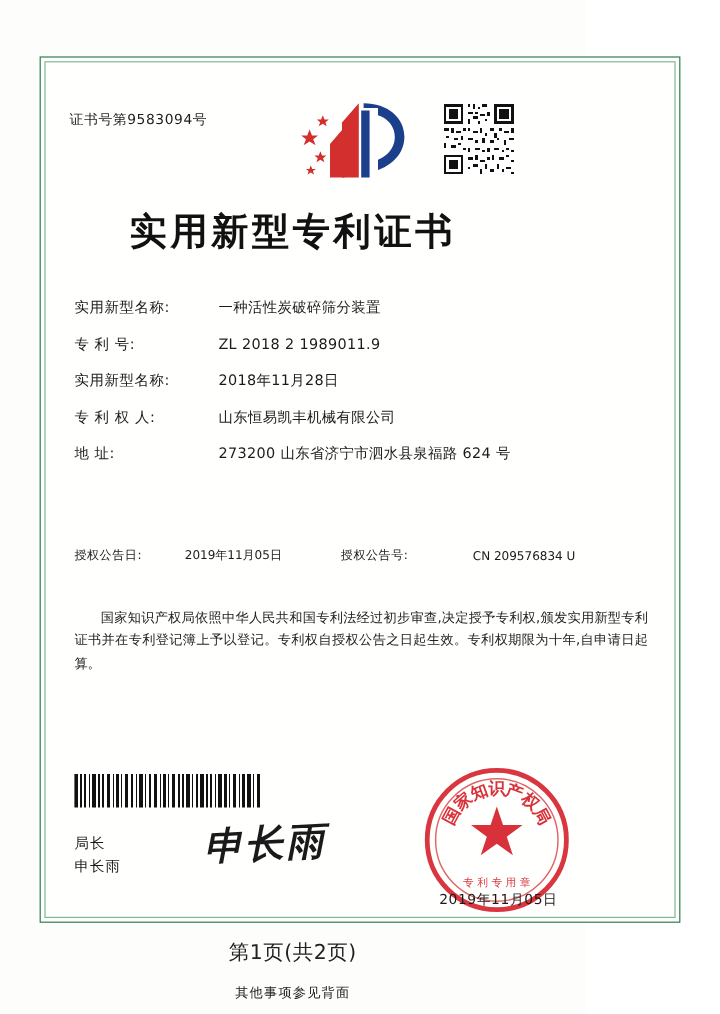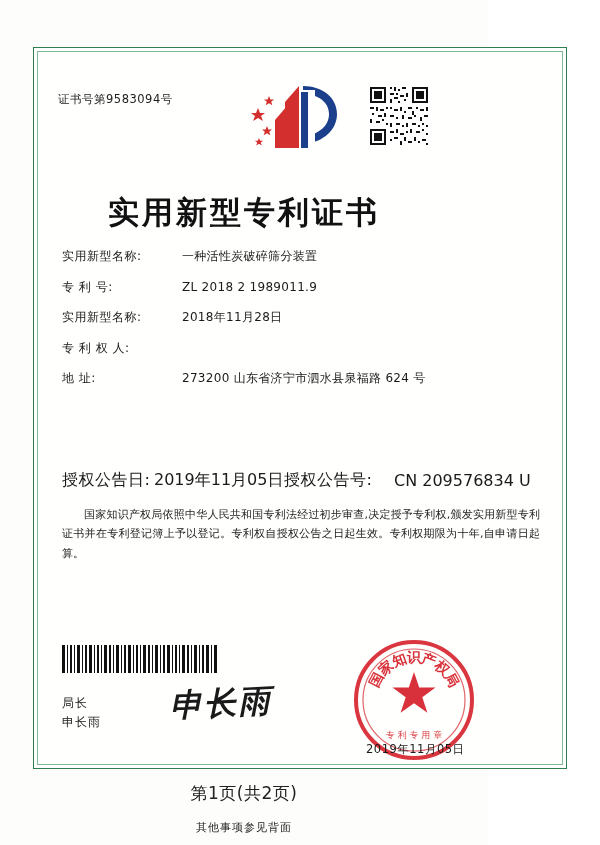--- a/index.html
+++ b/index.html
@@ -64,21 +64,20 @@
 
   .title {
     position: absolute;
     left: 0; right: 0; top: 172px;
     text-align: center;
     font-size: 31px;
     font-weight: bold;
     letter-spacing: 3px;
     color: #111;
     font-family: "DejaVu Sans", sans-serif;
-    margin-top: 20px;
   }
 
   
   .fields {
     position: absolute;
     left: 62px; top: 248px;
     width: 480px;
   }
   .field-row {
     display: flex;
@@ -95,25 +94,25 @@
   }
   .field-value {
     flex: 1;
     letter-spacing: 0.3px;
     margin-left: 28px;
   }
 
   
   .grant-row {
     position: absolute;
-    left: 62px; top: 470px;
+    left: 62px; top: 456px;
     width: 480px;
     display: flex;
-    align-items: center;
-    font-size: 16px;
+    align-items: flex-end;
+    font-size: 10px;
   }
   .grant-label { flex: 0 0 92px; letter-spacing: 0.5px; }
   .grant-value { flex: 0 0 130px; }
   .grant-label2 { flex: 0 0 110px; letter-spacing: 0.5px; text-align: left; }
   .grant-value2 { flex: 1; }
 
   
   .paragraphs {
     position: absolute;
     left: 62px; top: 505px;
@@ -304,20 +303,21 @@
     <div class="field-row">
       <span class="field-label">专 利 号:</span>
       <span class="field-value">ZL 2018 2 1989011.9</span>
     </div>
     <div class="field-row">
       <span class="field-label">实用新型名称:</span>
       <span class="field-value">2018年11月28日</span>
     </div>
     <div class="field-row">
       <span class="field-label">专 利 权 人:</span>
+      <span class="field-value">山东恒易凯丰机械有限公司</span>
     </div>
     <div class="field-row">
       <span class="field-label">地 址:</span>
       <span class="field-value">273200 山东省济宁市泗水县泉福路 624 号</span>
     </div>
   </div>
 
   <div class="grant-row">
     <span class="grant-label">授权公告日:</span>
     <span class="grant-value">2019年11月05日</span>

